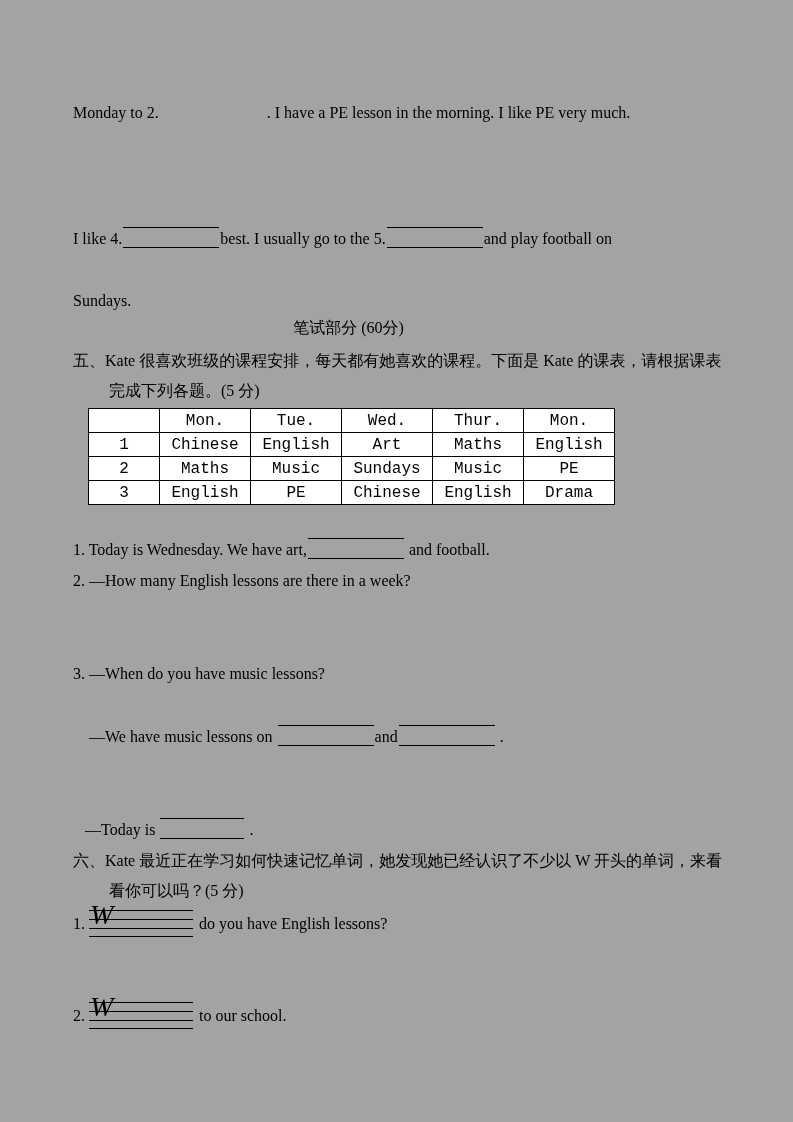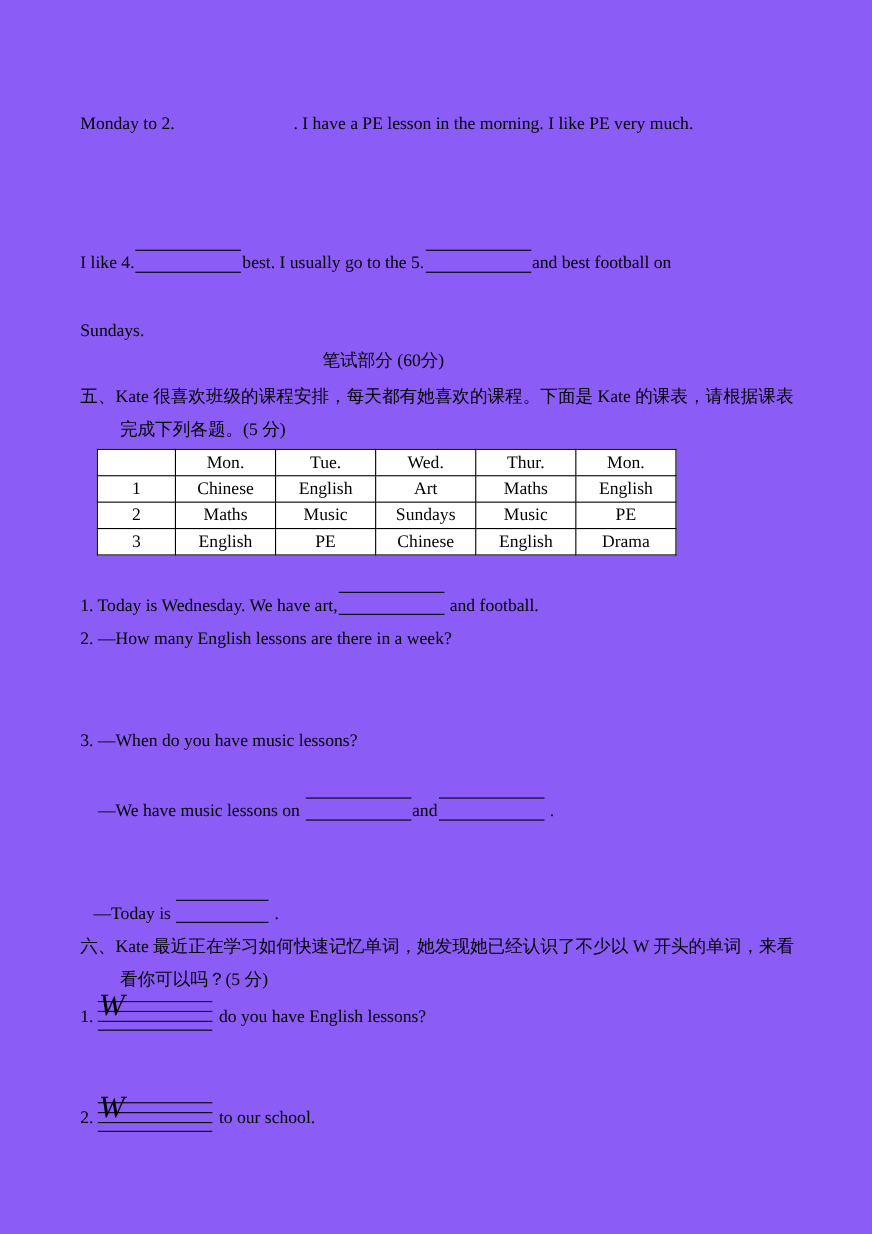--- a/index.html
+++ b/index.html
@@ -2,34 +2,34 @@
 <html><head>
 <meta charset="utf-8">
 <style>
   * { margin:0; padding:0; box-sizing:border-box; }
   html,body { background:#ffffff; }
   body {
     width:793px; height:1122px;
     font-family:"Liberation Serif","DejaVu Serif",serif;
     font-size:16px; color:#000;
   }
-  .page { position:relative; width:793px; height:1122px; background:#8b5cf6; overflow:hidden; }
+  .page { position:relative; width:793px; height:1122px; background:#a3a3a3; overflow:hidden; }
   .line { position:absolute; left:73px; white-space:nowrap; line-height:21px; }
   .center-title { position:absolute; left:0; width:697px; text-align:center; }
   
   .blank {
     display:inline-block; width:96px; height:21px;
     border-top:1px solid #000; border-bottom:1px solid #000;
     vertical-align:-4px; margin:0 1px;
   }
   .blank.narrow { width:84px; }
   
   .gap { display:inline-block; width:108px; }
   
-  .timetable { position:absolute; left:88px; top:408px; border-collapse:collapse; background:#fff; }
+  .timetable { position:absolute; left:88px; top:408px; border-collapse:collapse; background:#fff;font-family:Liberation Mono, monospace; }
   .timetable td {
     border:1px solid #000; width:91px; height:24px;
     text-align:center; vertical-align:middle; font-size:16px; padding:0 2px;
   }
   .timetable td.first { width:71px; }
   
   .wgrid {
     display:inline-block; position:relative;
     width:104px; height:27px; vertical-align:-8px; margin:0 6px 0 4px;
   }
@@ -42,21 +42,21 @@
   }
 </style>
 </head>
 <body>
 
 <div class="page">
 
   <div class="line" style="top:102px"><span>Monday to 2.</span><span class="gap"></span><span>. I have a PE lesson in the morning. I like PE very much.</span></div>
 
 
-  <div class="line" style="top:227px"><span>I like 4.</span><span class="blank"></span><span>best. I usually go to the 5.</span><span class="blank"></span><span>and best football on</span></div>
+  <div class="line" style="top:227px"><span>I like 4.</span><span class="blank"></span><span>best. I usually go to the 5.</span><span class="blank"></span><span>and play football on</span></div>
 
   <div class="line" style="top:290px"><span>Sundays.</span></div>
 
   <div class="center-title" style="top:318px">笔试部分  (60分)</div>
 
   <div class="line" style="top:350px">五、Kate 很喜欢班级的课程安排，每天都有她喜欢的课程。下面是 Kate 的课表，请根据课表</div>
   <div class="line" style="top:380px; left:109px">完成下列各题。(5 分)</div>
 
   <table class="timetable">
     <tbody>

